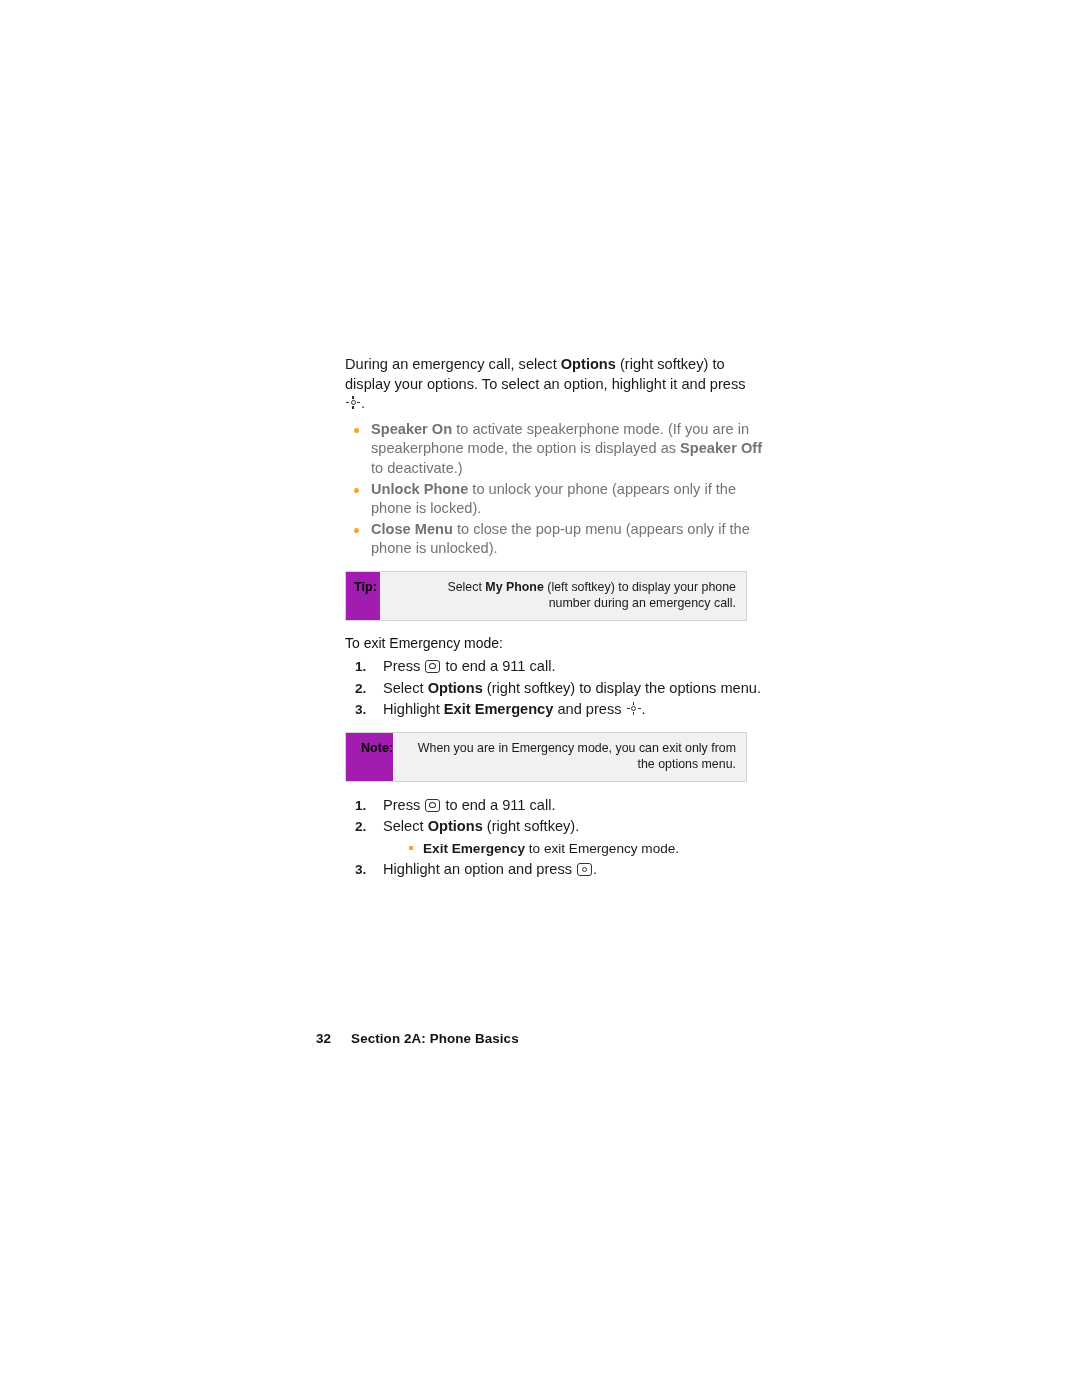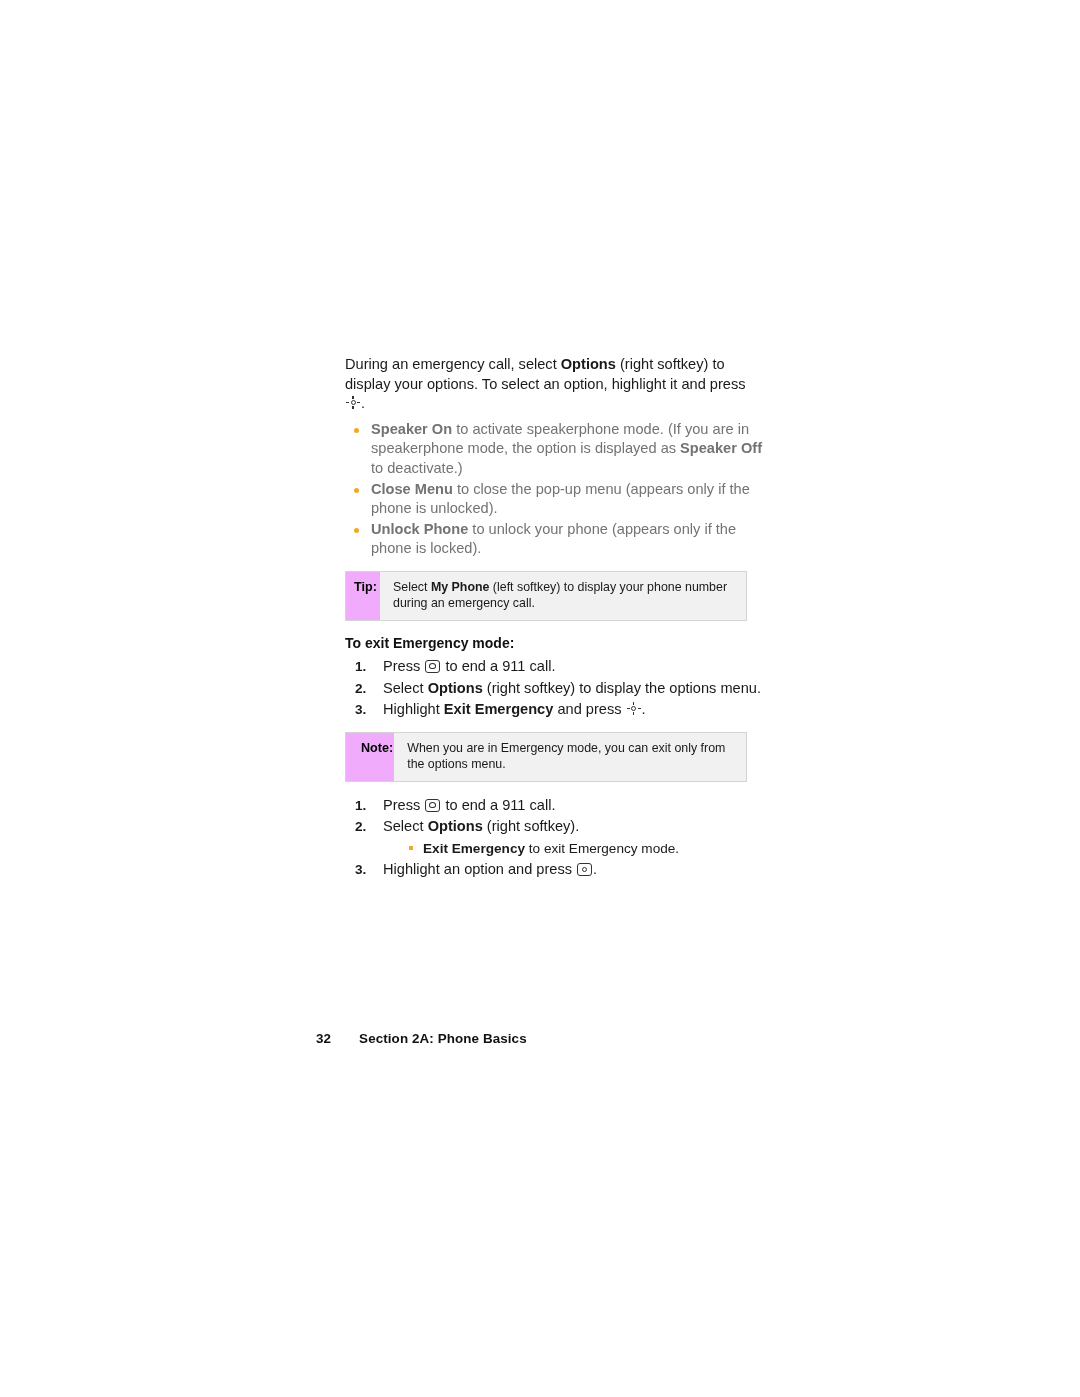--- a/index.html
+++ b/index.html
@@ -76,39 +76,40 @@
     background: #f5a623;
   }
   .callout {
     display: flex;
     border: 1px solid #d4d4d4;
     background: #f1f1f1;
     margin: 12px 0 14px 0;
     width: 400px;
   }
   .callout-label {
-    background: #f0abfc;
+    background: #a21caf;
     color: #000;
     font-weight: bold;
     font-size: 12.6px;
     padding: 7px 8px 7px 8px;
     min-width: 34px;
     box-sizing: border-box;
     line-height: 16px;
   }
   .callout-label.wide { min-width: 44px; padding-left: 15px; }
   .callout-body {
     font-size: 12.4px;
     line-height: 16.5px;
-    padding: 7px 10px 8px 13px;
-    color: #1a1a1a;
+    padding: 7px 10px 8px 24px;
+    color: #1a1a1a;
+    text-align: right;
   }
   .heading {
     font-size: 14px;
-    font-weight: bold;
+    font-weight: normal;
     margin: 12px 0 6px 0;
     color: #111;
   }
   .steps {
     margin: 0;
     padding: 0;
     list-style: none;
   }
   .step {
     position: relative;
@@ -132,21 +133,21 @@
   }
   .footer {
     position: absolute;
     left: 316px;
     top: 1031px;
     font-size: 13.4px;
     font-weight: bold;
     color: #111;
     letter-spacing: 0.1px;
   }
-  .footer .pg { margin-right: 28px; }
+  .footer .pg { margin-right: 20px; }
   
   .key {
     display: inline-block;
     vertical-align: -2px;
     width: 15px;
     height: 13px;
     border: 1px solid #333;
     border-radius: 3px;
     position: relative;
     margin: 0 1px;
@@ -205,25 +206,25 @@
 
     <p class="para"><span>During an emergency call, select </span><span class="bold">Options</span><span> (right softkey) to display your options. To select an option, highlight it and press </span><span class="navkey"><span class="r t"></span><span class="r b"></span><span class="r l"></span><span class="r rr"></span></span><span>.</span></p>
 
     <ul class="bullet-list">
       <li class="bullet-item">
         <span class="dot"></span>
         <span class="bold">Speaker On</span><span> to activate speakerphone mode. (If you are in speakerphone mode, the option is displayed as </span><span class="bold">Speaker Off</span><span> to deactivate.)</span>
       </li>
       <li class="bullet-item">
         <span class="dot"></span>
-        <span class="bold">Close Menu</span><span> to close the pop-up menu (appears only if the phone is unlocked).</span>
+        <span class="bold">Unlock Phone</span><span> to unlock your phone (appears only if the phone is locked).</span>
       </li>
       <li class="bullet-item">
         <span class="dot"></span>
-        <span class="bold">Unlock Phone</span><span> to unlock your phone (appears only if the phone is locked).</span>
+        <span class="bold">Close Menu</span><span> to close the pop-up menu (appears only if the phone is unlocked).</span>
       </li>
     </ul>
 
     <div class="callout">
       <div class="callout-label">Tip:</div>
       <div class="callout-body"><span>Select </span><span class="bold">My Phone</span><span> (left softkey) to display your phone number during an emergency call.</span></div>
     </div>
 
     <div class="heading">To exit Emergency mode:</div>
     <ol class="steps">

